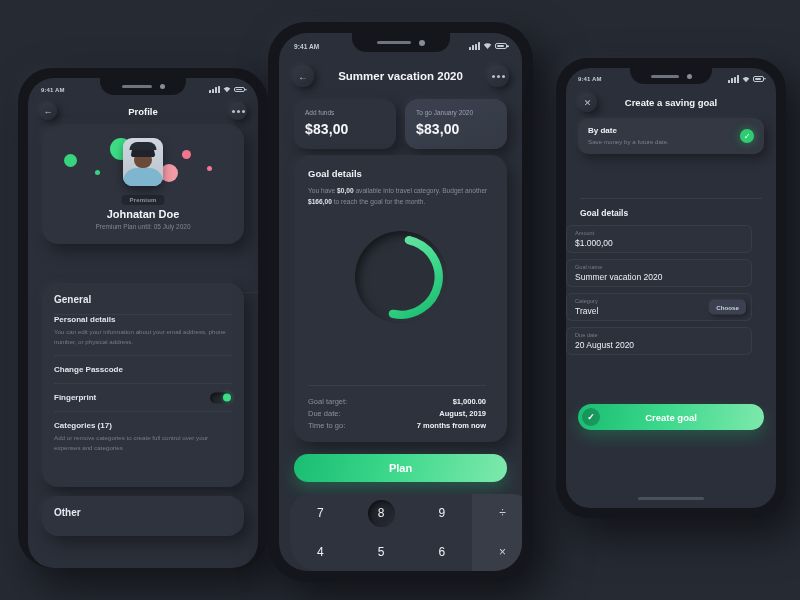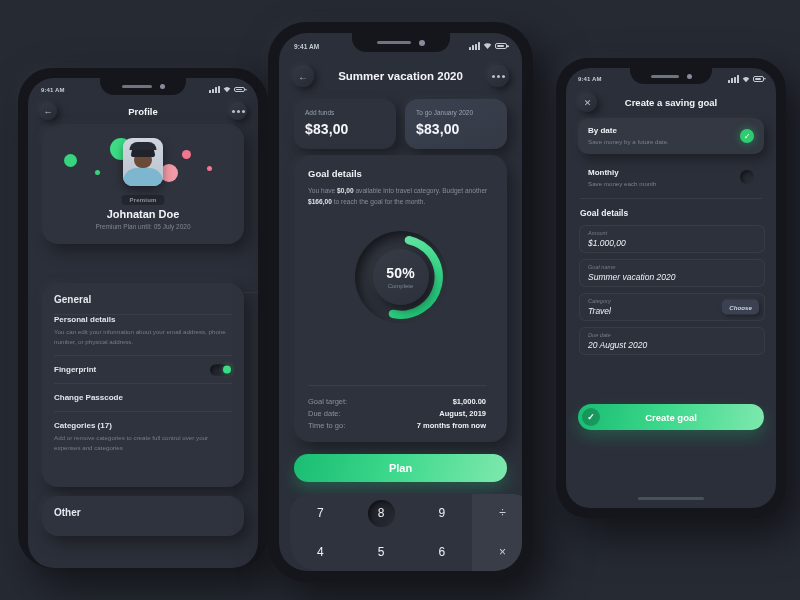--- a/index.html
+++ b/index.html
@@ -216,23 +216,23 @@
   .radio{ position:absolute; right:10px; top:50%; transform:translateY(-50%);
     width:14px; height:14px; border-radius:50%; }
   .radio.on{ background:#2ecc71; display:flex; align-items:center; justify-content:center;
     box-shadow:0 0 8px rgba(46,204,113,.5); color:#fff; font-size:8px; }
   .radio.off{ background:#262a33;
     box-shadow:inset 2px 2px 4px rgba(0,0,0,.55), inset -1px -1px 3px rgba(255,255,255,.04); }
   .divider{ position:absolute; left:14px; right:14px; top:130px; height:1px;
     background:rgba(255,255,255,.07); }
   .r-sec{ position:absolute; left:14px; top:140px; color:#eef1f5;
     font-weight:700; font-size:8.5px; }
-  .field{ position:absolute; left:13px; width:186px; height:28px;
+  .field{ position:absolute; left:0; width:186px; height:28px;
     background:#2d313b; border:1px solid rgba(255,255,255,.055); border-radius:6px;
-    padding:4px 8px;font-style:italic; }
+    padding:4px 8px; }
   .f-lbl{ color:#747c8a; font-size:5.6px; }
   .f-val{ color:#eef1f5; font-size:8.5px; margin-top:2px; }
   .choose{ position:absolute; right:5px; top:50%; transform:translateY(-50%);
     background:#3b4150; border-radius:5px; color:#cdd3dc; font-size:6.2px;
     padding:4px 7px; font-weight:600;
     box-shadow:2px 2px 5px rgba(0,0,0,.35), -1px -1px 3px rgba(255,255,255,.04); }
   #create-btn{ position:absolute; left:12px; top:336px; width:186px; height:26px;
     font-size:9.5px; border-radius:16px; }
   .cg-check{ position:absolute; left:4px; top:50%; transform:translateY(-50%);
     width:18px; height:18px; border-radius:50%; background:rgba(0,0,0,.22);
@@ -320,28 +320,28 @@
 
       <div class="card sec-general">
         <div class="sec-title" style="padding:11px 12px 0">General</div>
 
         <div class="row" style="margin:9px 12px 0;padding:0 0 9px">
           <div class="row-t">Personal details</div>
           <div class="row-d">You can edit your information about your email address, phone number, or physical address.</div>
         </div>
 
         <div class="row" style="margin:0 12px;padding:9px 0">
+          <div class="row-t">Change Passcode</div>
+        </div>
+
+        <div class="row" style="margin:0 12px;padding:9px 0">
           <div class="row-t">Fingerprint</div>
           <div class="toggle">
               <i></i>
             </div>
-        </div>
-
-        <div class="row" style="margin:0 12px;padding:9px 0">
-          <div class="row-t">Change Passcode</div>
         </div>
 
 
         <div class="row" style="margin:0 12px;padding:9px 0">
           <div class="row-t">Categories (17)</div>
           <div class="row-d">Add or remove categories to create full control over your expenses and categories</div>
         </div>
       </div>
 
       <div class="card sec-other">
@@ -411,24 +411,20 @@
           <svg viewBox="0 0 100 100">
             <defs>
               <linearGradient id="ringgrad" x1="1" y1="0" x2="0" y2="1">
                 <stop offset="0%" stop-color="#7ae8ae"></stop>
                 <stop offset="55%" stop-color="#3ed98c"></stop>
                 <stop offset="100%" stop-color="#17b96e"></stop>
               </linearGradient>
             </defs>
             <circle cx="50" cy="50" r="41" fill="none" stroke="url(#ringgrad)" stroke-width="9" stroke-linecap="round" stroke-dasharray="129 258" transform="rotate(-78 50 50)"></circle>
           </svg>
-          <div class="ring-hole">
-            <div class="ring-pct">50%</div>
-            <div class="ring-sub">Complete</div>
-          </div>
         </div>
 
         <div class="goal-facts">
           <div class="fact">
             <span class="k">Goal target:</span>
             <span class="v">$1,000.00</span>
           </div>
           <div class="fact">
             <span class="k">Due date:</span>
             <span class="v">August, 2019</span>
@@ -504,25 +500,20 @@
         <div class="hdr-title">Create a saving goal</div>
         <div style="width:19px;flex:none"></div>
       </div>
 
       <div class="optcard sel">
         <div class="opt-t">By date</div>
         <div class="opt-d">Save money by a future date.</div>
         <div class="radio on">✓</div>
       </div>
 
-      <div class="optcard unsel">
-        <div class="opt-t">Monthly</div>
-        <div class="opt-d">Save money each month</div>
-        <div class="radio off"></div>
-      </div>
 
       <div class="divider"></div>
       <div class="r-sec">Goal details</div>
 
       <div class="field" style="top:157px">
         <div class="f-lbl">Amount</div>
         <div class="f-val">$1.000,00</div>
       </div>
 
       <div class="field" style="top:191px">

